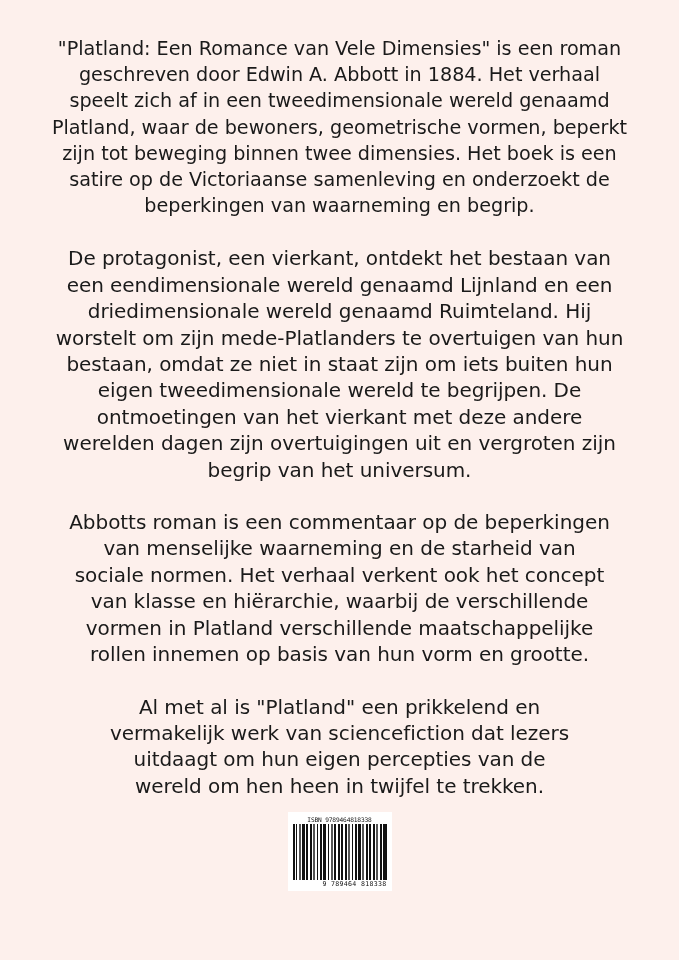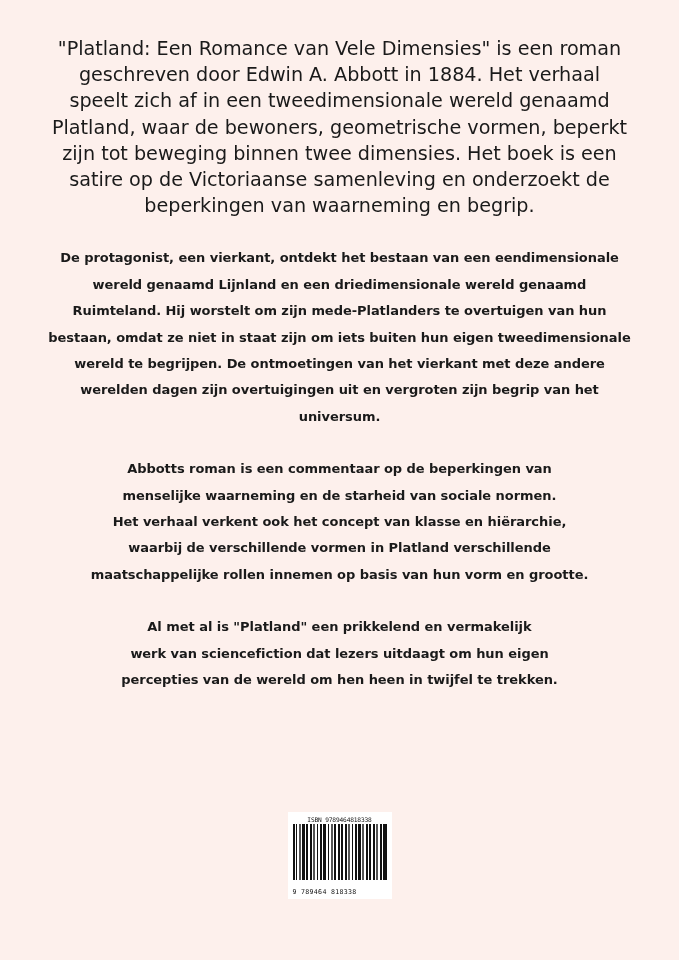--- a/index.html
+++ b/index.html
@@ -40,23 +40,23 @@
   }
 
   .para-intro {
     font-size: 19.2px;
     line-height: 26.2px;
     font-weight: 400;
     letter-spacing: -0.02px;
   }
 
   .para-body {
-    font-size: 13px;
+    font-size: 20px;
     line-height: 26.4px;
-    font-weight: 700;
+    font-weight: 400;
     letter-spacing: -0.05px;
     margin-top: 26px !important;
   }
 
   .barcode-area {
     position: absolute;
     left: 0;
     right: 0;
     top: 812px;
     display: flex;
@@ -105,23 +105,23 @@
     background-repeat: no-repeat;
   }
 
   .barcode-digits {
     font-family: "DejaVu Sans Mono", monospace;
     font-size: 6.6px;
     line-height: 8px;
     letter-spacing: 0.3px;
     color: #111;
     white-space: nowrap;
-    margin-top: 8px;
+    margin-top: 0px;
     width: 100%;
-    text-align: left;
+    text-align: right;
   }
 </style>
 </head>
 <body>
 
 <div class="back-cover">
 
   <div class="blurb">
     <p class="para-intro">"Platland: Een Romance van Vele Dimensies" is een roman geschreven door Edwin A. Abbott in 1884. Het verhaal speelt zich af in een tweedimensionale wereld genaamd Platland, waar de bewoners, geometrische vormen, beperkt zijn tot beweging binnen twee dimensies. Het boek is een satire op de Victoriaanse samenleving en onderzoekt de beperkingen van waarneming en begrip.</p>
     <p class="para-body">De protagonist, een vierkant, ontdekt het bestaan van een eendimensionale wereld genaamd Lijnland en een driedimensionale wereld genaamd Ruimteland. Hij worstelt om zijn mede-Platlanders te overtuigen van hun bestaan, omdat ze niet in staat zijn om iets buiten hun eigen tweedimensionale wereld te begrijpen. De ontmoetingen van het vierkant met deze andere werelden dagen zijn overtuigingen uit en vergroten zijn begrip van het universum.</p>

